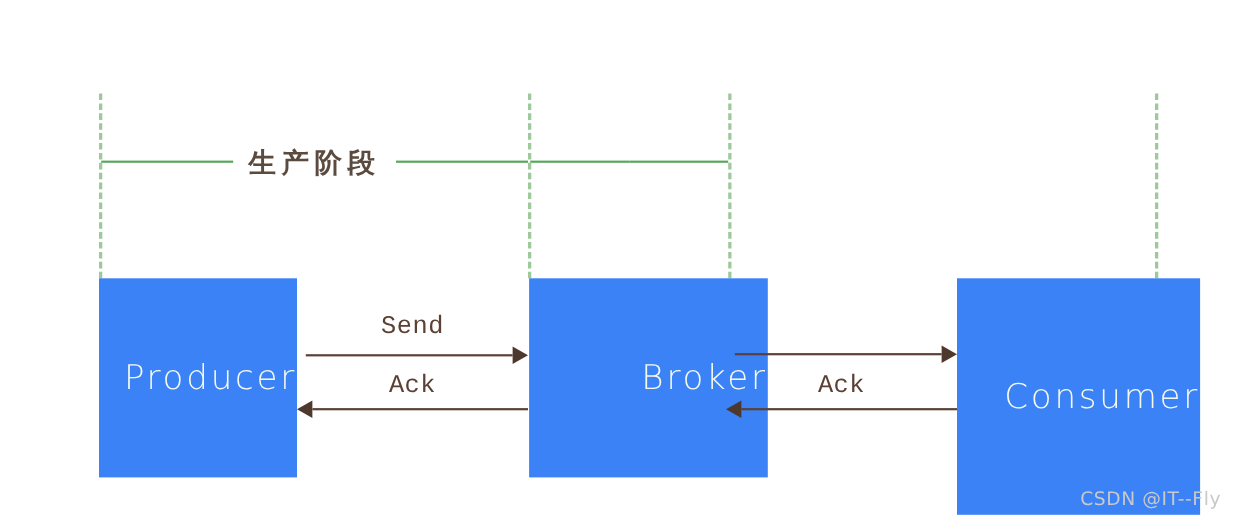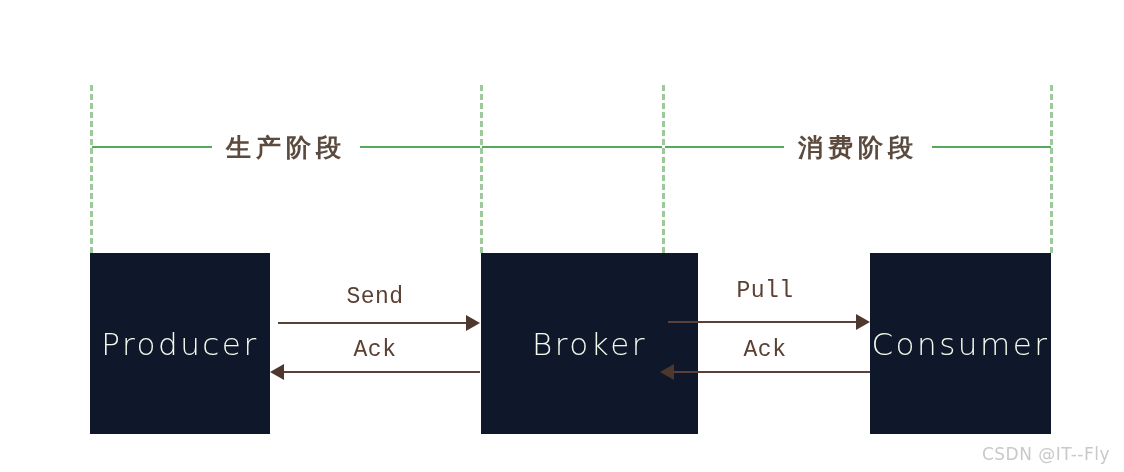--- a/index.html
+++ b/index.html
@@ -46,24 +46,24 @@
     font-weight: 600;
     letter-spacing: 5px;
     padding: 0 14px;
     white-space: nowrap;
     line-height: 1;
   }
 
   
   .node {
     position: absolute;
-    background: #0f172a;
+    background: #3b82f6;
     display: flex;
     align-items: center;
-    justify-content: center;
+    justify-content: flex-end;
   }
   .node-label {
     color: #f4f9ec;
     font-family: "DejaVu Sans", sans-serif;
     font-size: 31px;
     font-weight: 300;
     letter-spacing: 2.5px;
     white-space: nowrap;
   }
 
@@ -126,47 +126,41 @@
     <div class="phase-rule"></div>
     <div class="phase-label">生产阶段</div>
     <div class="phase-rule"></div>
   </div>
 
   <div class="phase-row" style="left:482px; top:127px; width:180px;">
     <div class="phase-rule"></div>
     <div class="phase-rule"></div>
   </div>
 
-  <div class="phase-row" style="left:665px; top:127px; width:386px;">
-    <div class="phase-rule"></div>
-    <div class="phase-label">消费阶段</div>
-    <div class="phase-rule"></div>
-  </div>
 
   <div class="node" style="left:90px; top:253px; width:180px; height:181px;">
     <span class="node-label">Producer</span>
   </div>
 
   <div class="node" style="left:481px; top:253px; width:217px; height:181px;">
     <span class="node-label">Broker</span>
   </div>
 
-  <div class="node" style="left:870px; top:253px; width:181px; height:181px;">
+  <div class="node" style="left:870px; top:253px; width:181px; height:215px;padding-left:40px;">
     <span class="node-label">Consumer</span>
   </div>
 
   <div class="arrow-label" style="left:275px; top:284px; width:200px;">Send</div>
   <div class="arrow-line" style="left:278px; top:322px; width:188px;"></div>
   <div class="arrow-head right" style="left:466px; top:315px;"></div>
 
   <div class="arrow-label" style="left:275px; top:337px; width:200px;">Ack</div>
   <div class="arrow-line" style="left:284px; top:371px; width:196px;"></div>
   <div class="arrow-head left" style="left:270px; top:364px;"></div>
 
-  <div class="arrow-label" style="left:665px; top:278px; width:200px;">Pull</div>
   <div class="arrow-line" style="left:668px; top:321px; width:188px;"></div>
   <div class="arrow-head right" style="left:856px; top:314px;"></div>
 
   <div class="arrow-label" style="left:665px; top:337px; width:200px;">Ack</div>
   <div class="arrow-line" style="left:674px; top:371px; width:196px;"></div>
   <div class="arrow-head left" style="left:660px; top:364px;"></div>
 
   <div class="watermark">CSDN @IT--Fly</div>
 
 </div>

